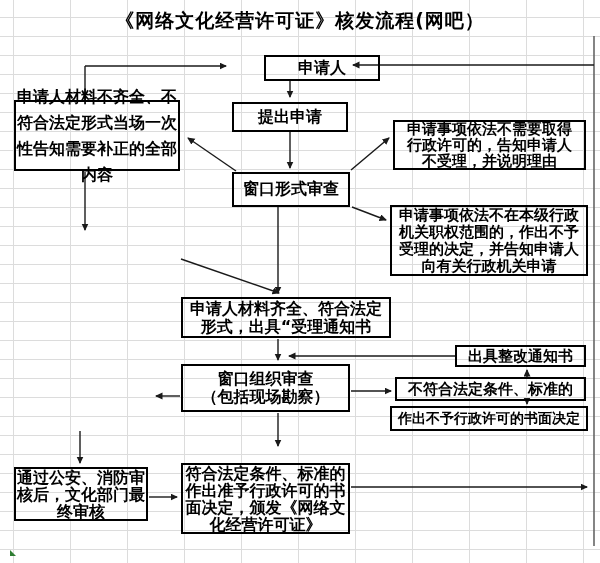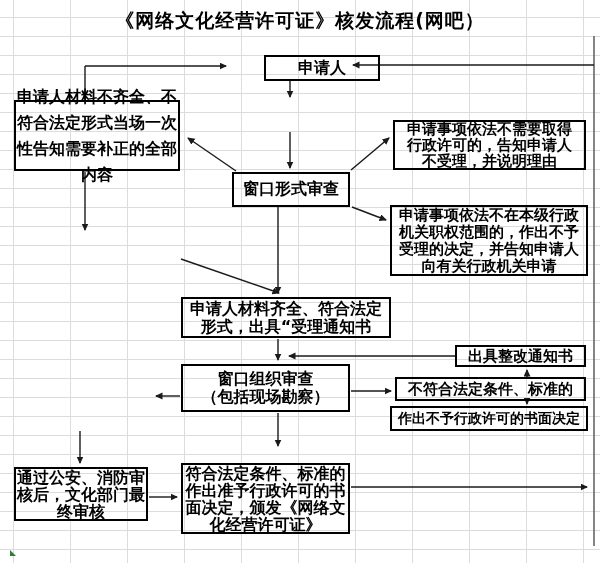--- a/index.html
+++ b/index.html
@@ -112,20 +112,21 @@
 
       <line x1="80" y1="431" x2="80" y2="463" marker-end="url(#ah)"></line>
 
       <line x1="149" y1="497" x2="177" y2="497" marker-end="url(#ah)"></line>
 
       <line x1="351" y1="487" x2="587" y2="487" marker-end="url(#ah)"></line>
     </g>
   </svg>
 
   <div class="node" id="n-applicant">申请人</div>
+  <div class="node" id="n-submit">提出申请</div>
   <div class="node" id="n-formal-review">窗口形式审查</div>
   <div class="node" id="n-incomplete">申请人材料不齐全、不
 符合法定形式当场一次
 性告知需要补正的全部
 内容</div>
   <div class="node" id="n-no-permit">申请事项依法不需要取得
 行政许可的，告知申请人
 不受理，并说明理由</div>
   <div class="node" id="n-not-in-scope">申请事项依法不在本级行政
 机关职权范围的，作出不予

